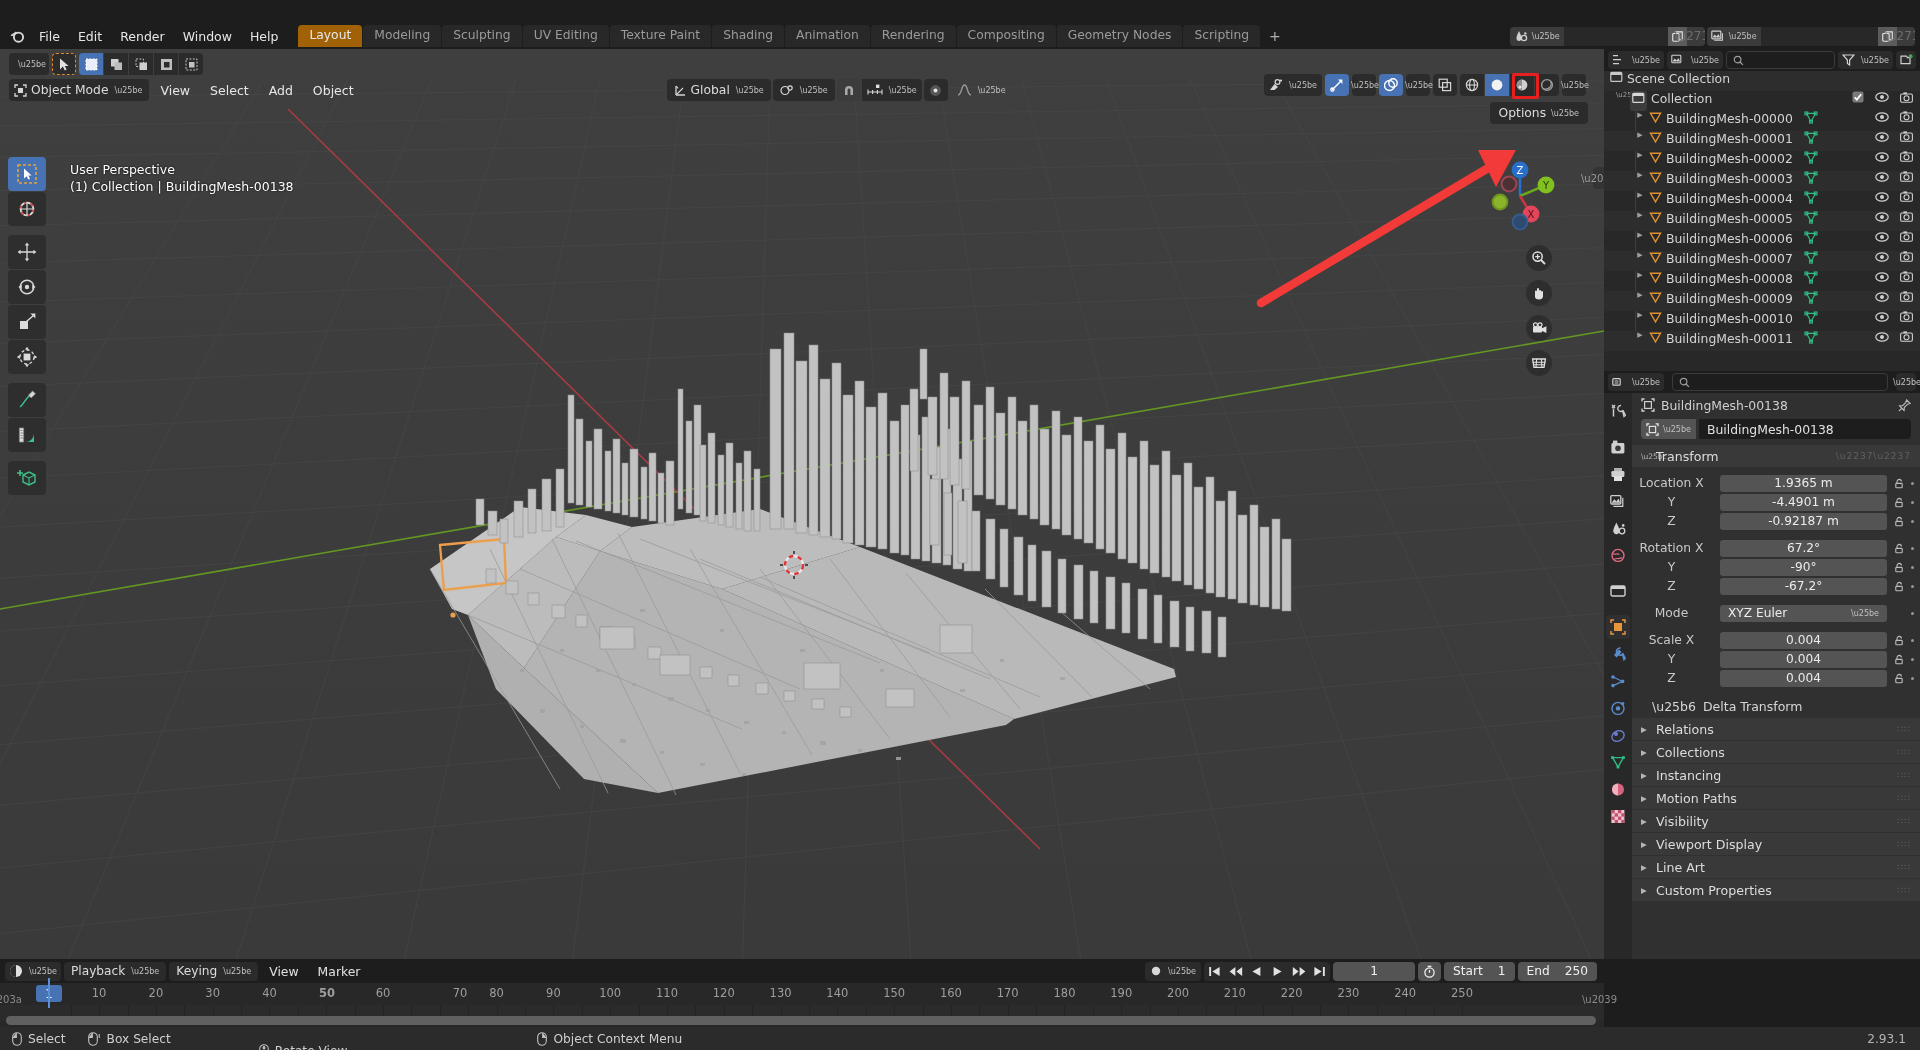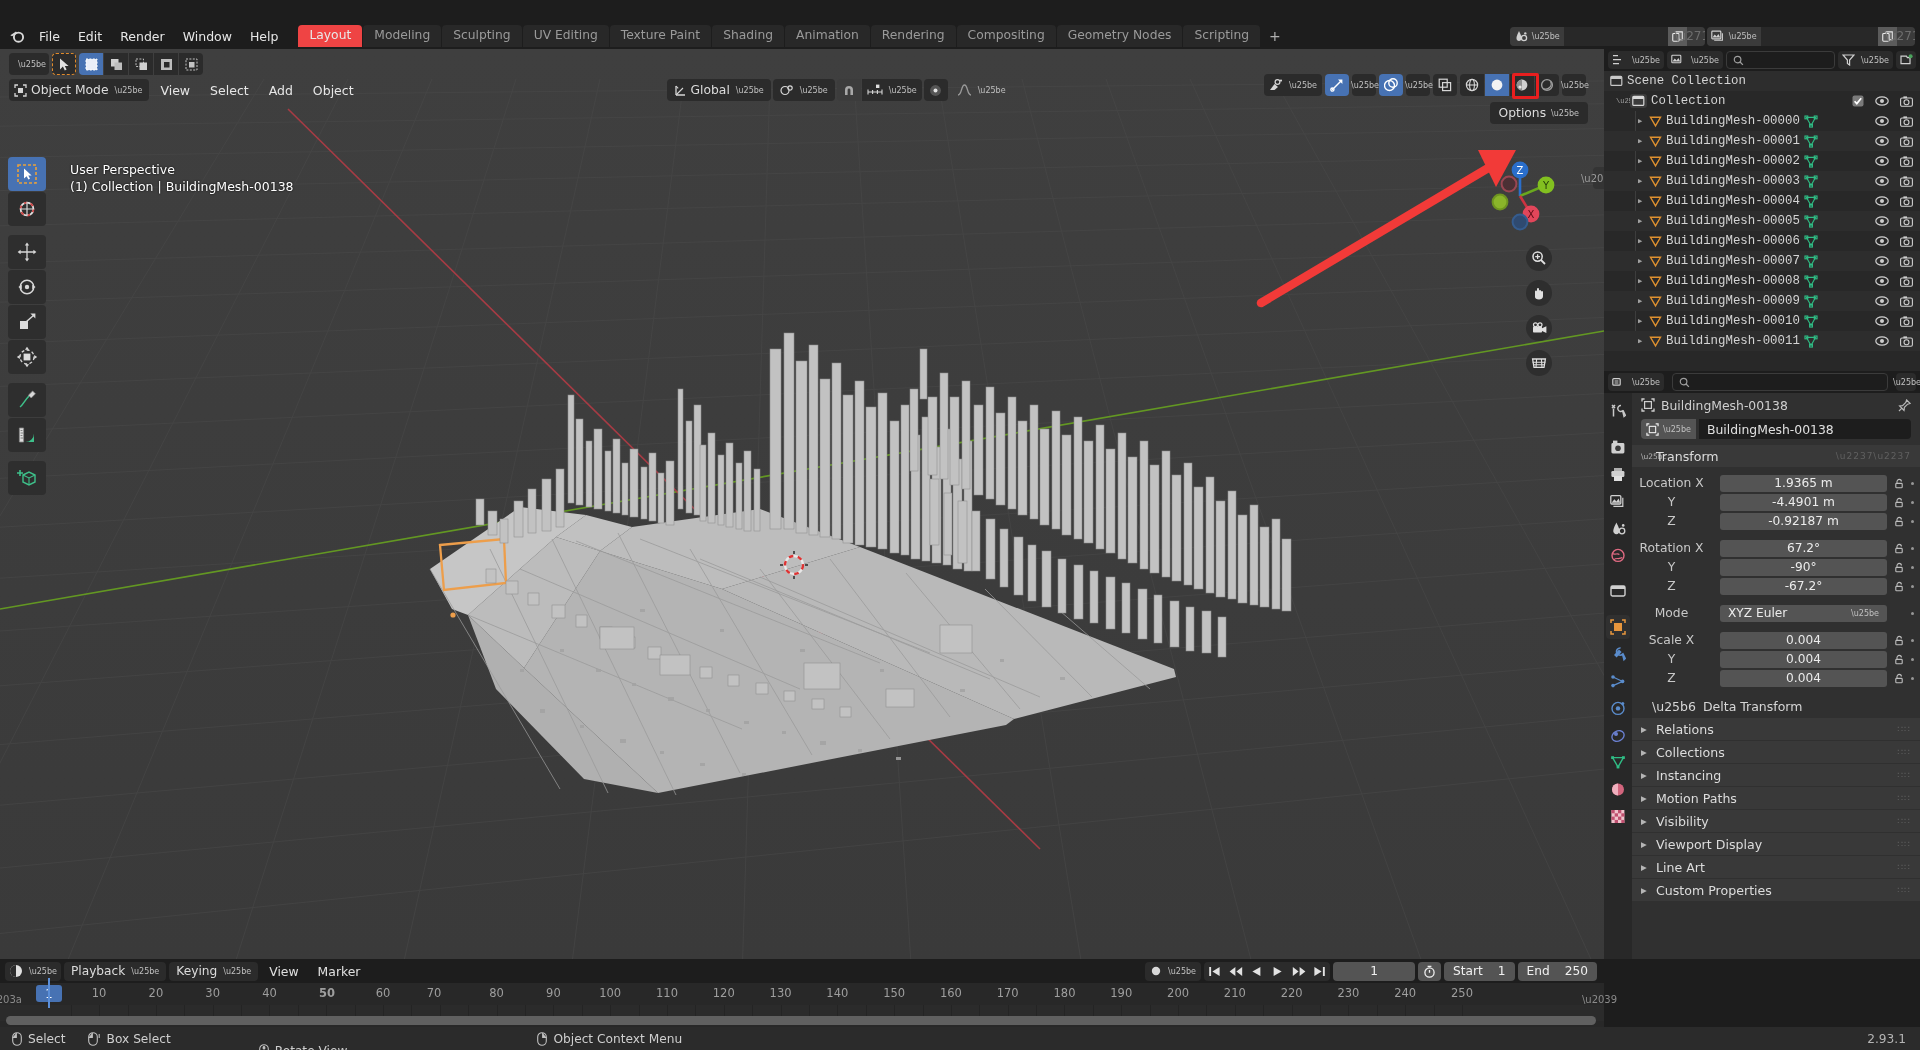--- a/index.html
+++ b/index.html
@@ -33,21 +33,21 @@
   .menu-item {
     padding:3px 9px; font-size:12.5px; color:#e6e6e6; border-radius:3px;
     cursor:default; white-space:nowrap;
   }
   .ws-tabs { display:flex; align-items:center; margin-left:11px; height:26px; }
   .ws-tab {
     padding:5px 11px 6px 11px; font-size:12.3px; color:#9a9a9a; background:#282828;
     margin-right:1px; border-radius:4px 4px 0 0; height:22px; line-height:11px;
     white-space:nowrap;
   }
-  .ws-tab.active { background:#ef4444; color:#e8e8e8; }
+  .ws-tab.active { background:#a16207; color:#e8e8e8; }
   .ws-add { padding:4px 8px; color:#b0b0b0; font-size:14px; }
   .topbar-right { margin-left:auto; display:flex; align-items:center; padding-right:5px; gap:2px; }
   .id-block { display:flex; align-items:center; height:19px; border-radius:4px; overflow:hidden; background:#282828;}
   .id-icobtn { background:#3b3b3b; height:19px; padding:0 4px; display:flex; align-items:center; gap:2px;}
   .id-name { background:#282828; height:19px; min-width:104px; padding:0 25px; display:flex; align-items:center;
              font-size:12.3px; color:#dcdcdc;margin-top:48px; }
   .id-copy { background:#5b5b5b; height:19px; width:19px; display:flex; align-items:center; justify-content:center;}
   .id-x { background:#3b3b3b; height:19px; width:18px; display:flex;align-items:center;justify-content:center;color:#6e6e6e;font-size:12px;}
 
   
@@ -109,21 +109,21 @@
   .outliner {
     position:absolute; top:49px; left:1604px; width:316px; height:322px;
     background:#282828; overflow:hidden;
   }
   .out-header { height:22px; background:#1d1d1d; display:flex; align-items:center; padding:0 4px; gap:3px;}
   .out-search {
     flex:1; height:18px; background:#1d1d1d; border:1px solid #3b3b3b; border-radius:4px;
     display:flex; align-items:center; padding:0 6px; color:#8d8d8d; font-size:11.5px; gap:4px;
   }
   .out-rows { position:relative; }
-  .out-row { height:20px; display:flex; align-items:center; font-size:12.4px; color:#d4d4d4; position:relative;font-family:Liberation Mono, monospace; }
+  .out-row { height:20px; display:flex; font-size:12.4px; color:#d4d4d4; position:relative; }
   .out-row:nth-child(even) { background:#2d2d2d; }
   .out-row .disc { width:12px; text-align:center; font-size:7px; color:#a0a0a0; }
   .out-row .lbl { margin-left:4px; }
   .out-icons { position:absolute; right:7px; display:flex; gap:11px; align-items:center;}
   .out-vline { position:absolute; left:31px; top:40px; bottom:0; width:1px; background:#3d3d3d; }
 
   
   .props {
     position:absolute; top:371px; left:1604px; width:316px; height:588px;
     background:#303030; overflow:hidden;
@@ -1781,21 +1781,21 @@
     </div>
 
     <div class="tl-scale">
       <div id="tl-ticks">
           <div class="tl-tick" style="left: 99.1084px;">10</div>
           <div class="tl-tick" style="left: 155.896px;">20</div>
           <div class="tl-tick" style="left: 212.683px; text-align: center;">30</div>
           <div class="tl-tick" style="left: 269.47px;">40</div>
           <div class="tl-tick" style="left: 327px; font-weight: bold;">50</div>
           <div class="tl-tick" style="left: 383.044px;">60</div>
-          <div class="tl-tick" style="left: 434px;">70</div>
+          <div class="tl-tick" style="left: 460px;">70</div>
           <div class="tl-tick" style="left: 496.618px;">80</div>
           <div class="tl-tick" style="left: 553.406px;">90</div>
           <div class="tl-tick" style="left: 610.193px;">100</div>
           <div class="tl-tick" style="left: 666.98px;">110</div>
           <div class="tl-tick" style="left: 723.767px;">120</div>
           <div class="tl-tick" style="left: 780.554px;">130</div>
           <div class="tl-tick" style="left: 837.341px;">140</div>
           <div class="tl-tick" style="left: 894.129px;">150</div>
           <div class="tl-tick" style="left: 950.916px;">160</div>
           <div class="tl-tick" style="left: 1007.7px;">170</div>

